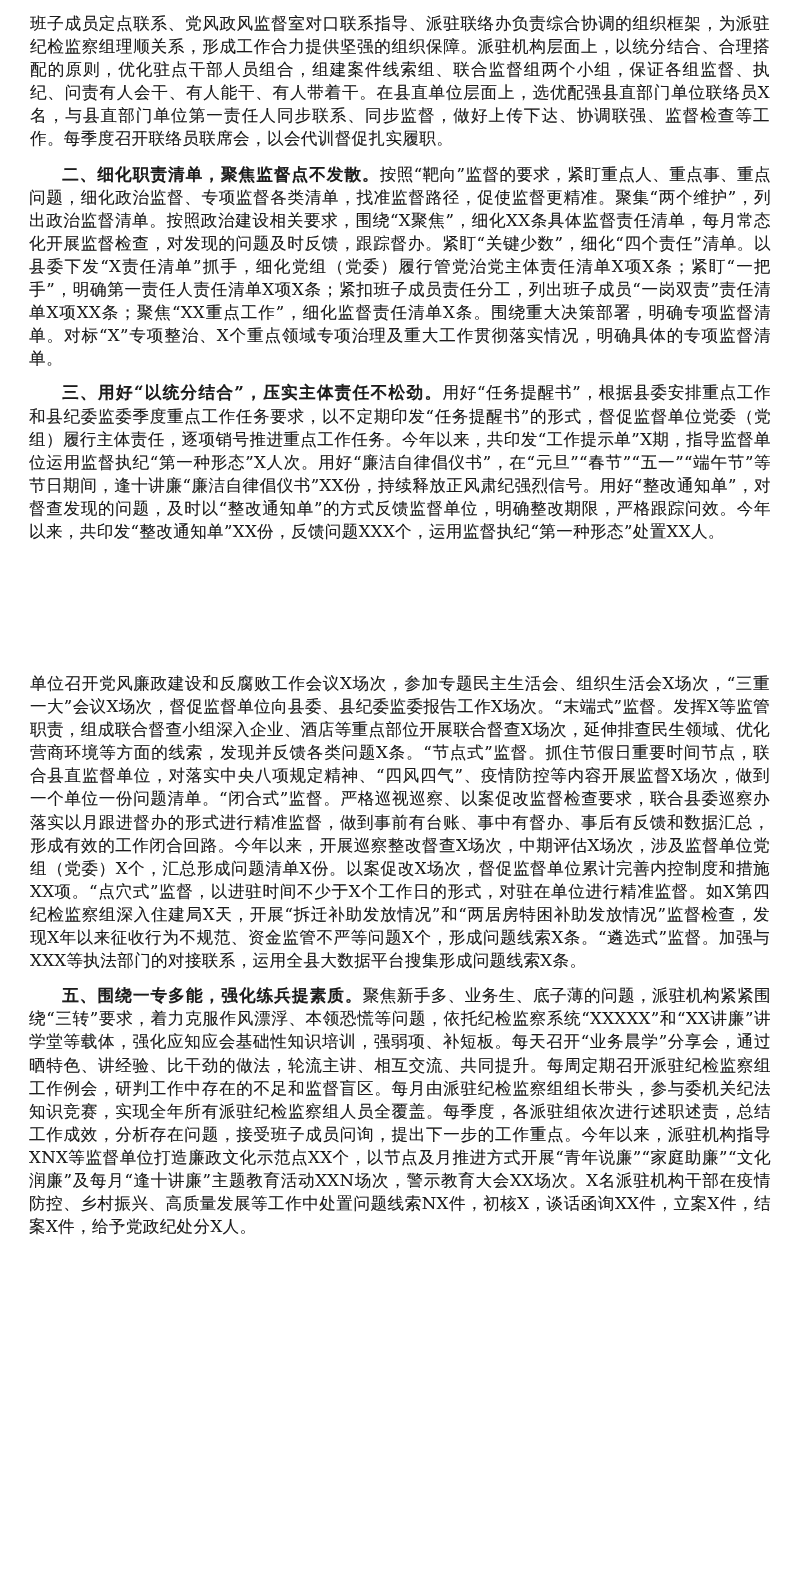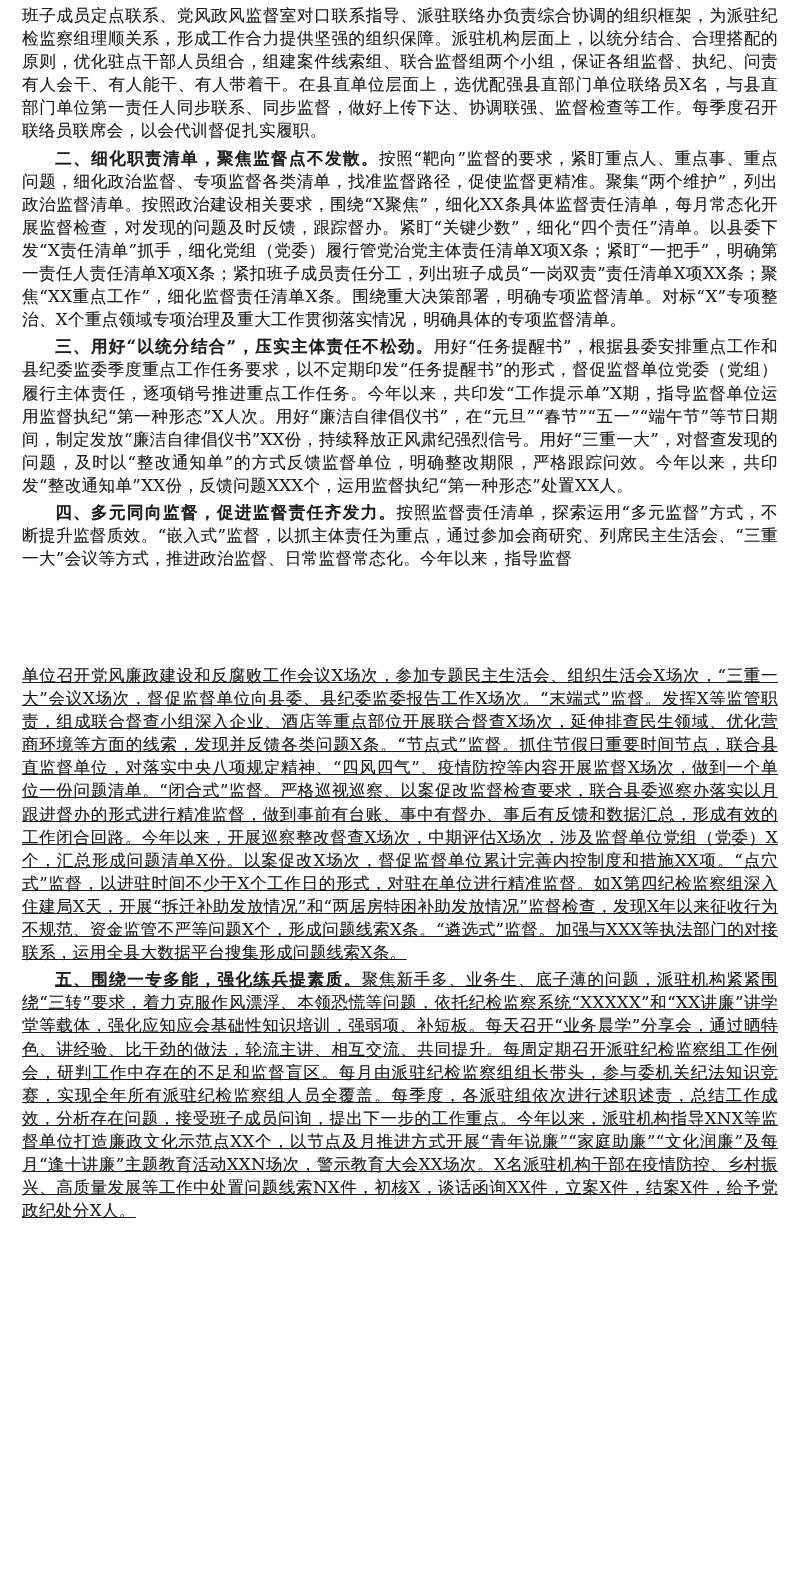--- a/index.html
+++ b/index.html
@@ -46,21 +46,21 @@
 
   
   .page {
     position: absolute;
     left: 0;
     width: 800px;
     background: #ffffff;
     z-index: 10;
   }
   #page-1 { top: 0; height: 612px; }
-  #page-2 { top: 660px; height: 936px; text-decoration: underline; }
+  #page-2 { top: 660px; height: 936px; }
 
   .gutter {
     position: absolute;
     left: 0;
     top: 612px;
     width: 800px;
     height: 48px;
     background: #ffffff;
     z-index: 8;
   }
@@ -71,25 +71,25 @@
     font-size: 16.6px;
     line-height: 23.1px;
     text-align: justify;
     text-justify: inter-ideograph;
     letter-spacing: 0.02em;
     color: #1c1c1c;
     text-shadow: 0 0 0.6px rgba(0,0,0,0.35);
   }
 
   p.para {
-    margin: 4px;
+    margin: 11px;
     text-indent: 2em;
   }
   p.cont {
-    margin: 4px;
+    margin: 12px;
     text-indent: 0;
   }
   .hd {
     font-weight: bold;
     letter-spacing: 0.06em;
   }
 
   
 </style>
 </head>
@@ -114,23 +114,22 @@
     <div class="wm" style="left:480px; top:1190px;">抓稿网</div>
   </div>
 
   <div class="page" id="page-1">
     <div class="body-text">
 
       <p class="para cont"><span>班子成员定点联系、党风政风监督室对口联系指导、派驻联络办负责综合协调的组织框架，为派驻纪检监察组理顺关系，形成工作合力提供坚强的组织保障。派驻机构层面上，以统分结合、合理搭配的原则，优化驻点干部人员组合，组建案件线索组、联合监督组两个小组，保证各组监督、执纪、问责有人会干、有人能干、有人带着干。在县直单位层面上，选优配强县直部门单位联络员X名，与县直部门单位第一责任人同步联系、同步监督，做好上传下达、协调联强、监督检查等工作。每季度召开联络员联席会，以会代训督促扎实履职。</span></p>
 
       <p class="para"><span class="hd">二、细化职责清单，聚焦监督点不发散。</span><span>按照“靶向”监督的要求，紧盯重点人、重点事、重点问题，细化政治监督、专项监督各类清单，找准监督路径，促使监督更精准。聚集“两个维护”，列出政治监督清单。按照政治建设相关要求，围绕“X聚焦”，细化XX条具体监督责任清单，每月常态化开展监督检查，对发现的问题及时反馈，跟踪督办。紧盯“关键少数”，细化“四个责任”清单。以县委下发“X责任清单”抓手，细化党组（党委）履行管党治党主体责任清单X项X条；紧盯“一把手”，明确第一责任人责任清单X项X条；紧扣班子成员责任分工，列出班子成员“一岗双责”责任清单X项XX条；聚焦“XX重点工作”，细化监督责任清单X条。围绕重大决策部署，明确专项监督清单。对标“X”专项整治、X个重点领域专项治理及重大工作贯彻落实情况，明确具体的专项监督清单。</span></p>
 
-      <p class="para"><span class="hd">三、用好“以统分结合”，压实主体责任不松劲。</span><span>用好“任务提醒书”，根据县委安排重点工作和县纪委监委季度重点工作任务要求，以不定期印发“任务提醒书”的形式，督促监督单位党委（党组）履行主体责任，逐项销号推进重点工作任务。今年以来，共印发“工作提示单”X期，指导监督单位运用监督执纪“第一种形态”X人次。用好“廉洁自律倡仪书”，在“元旦”“春节”“五一”“端午节”等节日期间，制定发放“廉洁自律倡仪书”XX份，持续释放正风肃纪强烈信号。用好“三重一大”，对督查发现的问题，及时以“整改通知单”的方式反馈监督单位，明确整改期限，严格跟踪问效。今年以来，共印发“整改通知单”XX份，反馈问题XXX个，运用监督执纪“第一种形态”处置XX人。</span></p>
+      <p class="para"><span class="hd">三、用好“以统分结合”，压实主体责任不松劲。</span><span>用好“任务提醒书”，根据县委安排重点工作和县纪委监委季度重点工作任务要求，以不定期印发“任务提醒书”的形式，督促监督单位党委（党组）履行主体责任，逐项销号推进重点工作任务。今年以来，共印发“工作提示单”X期，指导监督单位运用监督执纪“第一种形态”X人次。用好“廉洁自律倡仪书”，在“元旦”“春节”“五一”“端午节”等节日期间，逢十讲廉“廉洁自律倡仪书”XX份，持续释放正风肃纪强烈信号。用好“整改通知单”，对督查发现的问题，及时以“整改通知单”的方式反馈监督单位，明确整改期限，严格跟踪问效。今年以来，共印发“整改通知单”XX份，反馈问题XXX个，运用监督执纪“第一种形态”处置XX人。</span></p>
 
-      <p class="para"><span class="hd">四、多元同向监督，促进监督责任齐发力。</span><span>按照监督责任清单，探索运用“多元监督”方式，不断提升监督质效。“嵌入式”监督，以抓主体责任为重点，通过参加会商研究、列席民主生活会、“三重一大”会议等方式，推进政治监督、日常监督常态化。今年以来，指导监督</span></p>
 
     </div>
   </div>
 
   <div class="gutter"></div>
 
   <div class="page" id="page-2">
     <div class="body-text">
 
       <p class="para cont"><span>单位召开党风廉政建设和反腐败工作会议X场次，参加专题民主生活会、组织生活会X场次，“三重一大”会议X场次，督促监督单位向县委、县纪委监委报告工作X场次。“末端式”监督。发挥X等监管职责，组成联合督查小组深入企业、酒店等重点部位开展联合督查X场次，延伸排查民生领域、优化营商环境等方面的线索，发现并反馈各类问题X条。“节点式”监督。抓住节假日重要时间节点，联合县直监督单位，对落实中央八项规定精神、“四风四气”、疫情防控等内容开展监督X场次，做到一个单位一份问题清单。“闭合式”监督。严格巡视巡察、以案促改监督检查要求，联合县委巡察办落实以月跟进督办的形式进行精准监督，做到事前有台账、事中有督办、事后有反馈和数据汇总，形成有效的工作闭合回路。今年以来，开展巡察整改督查X场次，中期评估X场次，涉及监督单位党组（党委）X个，汇总形成问题清单X份。以案促改X场次，督促监督单位累计完善内控制度和措施XX项。“点穴式”监督，以进驻时间不少于X个工作日的形式，对驻在单位进行精准监督。如X第四纪检监察组深入住建局X天，开展“拆迁补助发放情况”和“两居房特困补助发放情况”监督检查，发现X年以来征收行为不规范、资金监管不严等问题X个，形成问题线索X条。“遴选式”监督。加强与XXX等执法部门的对接联系，运用全县大数据平台搜集形成问题线索X条。</span></p>

